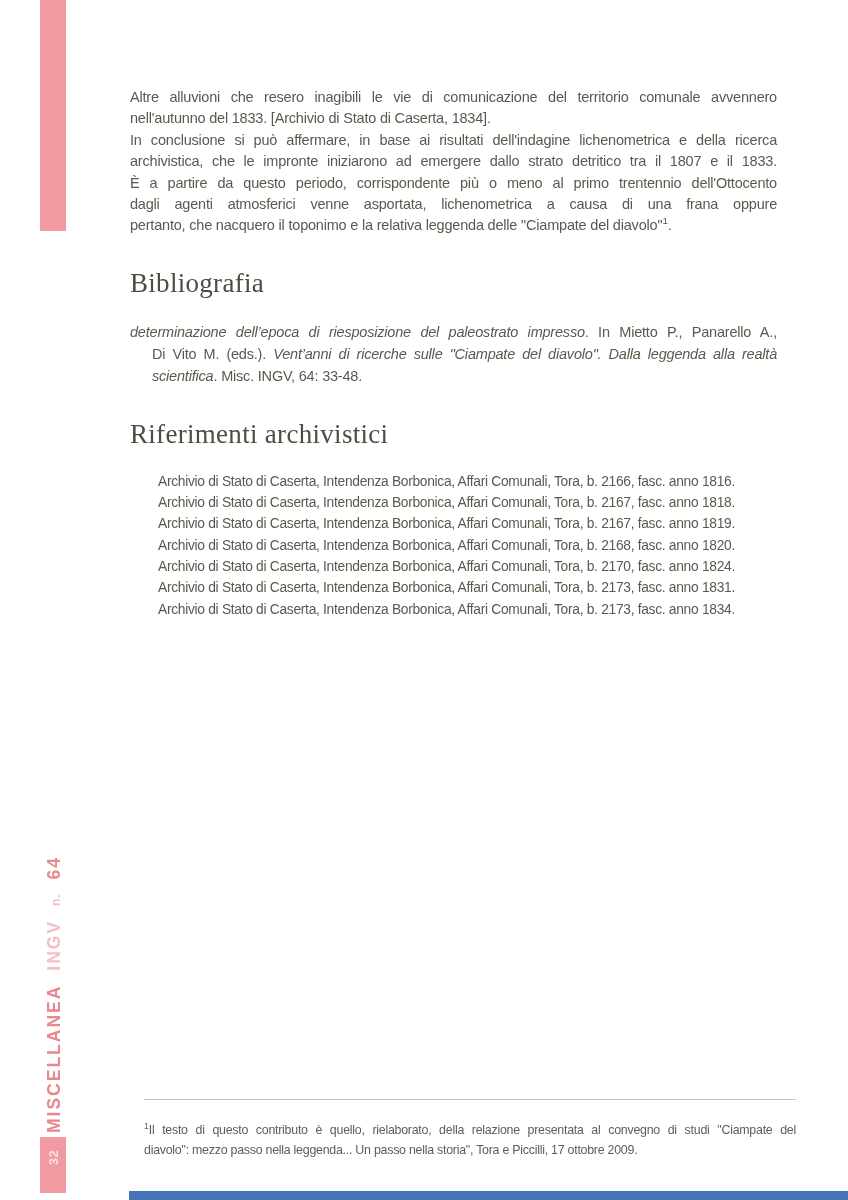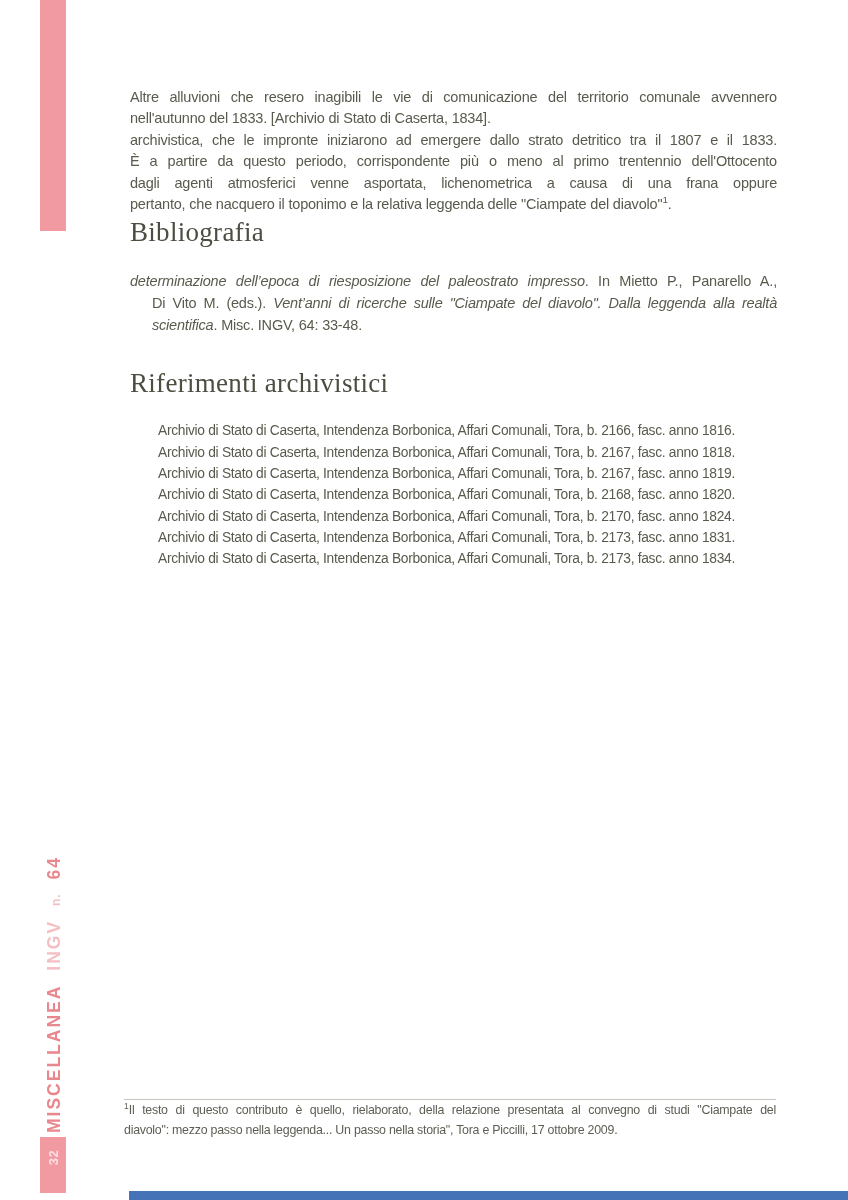--- a/index.html
+++ b/index.html
@@ -29,31 +29,31 @@
   }
   .line{line-height:21.4px;text-align:justify;text-align-last:justify;}
   .line.no-just{text-align-last:left;}
   .it{font-style:italic;}
   sup{font-size:68%;line-height:0;vertical-align:super;letter-spacing:0;}
   .section-heading{
     font-family:"Liberation Serif","DejaVu Serif",serif;
     font-size:27px;line-height:34px;font-weight:400;
     color:var(--heading-text);letter-spacing:0.3px;margin:0;
   }
-  .heading-bib{}
+  .heading-bib{margin-top:29px;}
   .heading-arch{margin-top:30px;}
   .bib-entry{margin-top:21px;}
   .bib-entry .line{line-height:22px;}
   .bib-entry .line + .line{padding-left:22px;}
   .refs{margin-top:20px;font-size:13.8px;letter-spacing:-0.3px;margin-left:28px;}
   .refs .line{line-height:21.3px;text-align:left;text-align-last:left;}
   
   .footnote{
-    position:absolute;left:124px;top:1099px;width:652px;
-    border-top:1px solid var(--rule-color);padding-top:1px;
+    position:absolute;left:144px;top:1099px;width:652px;
+    border-top:1px solid var(--rule-color);padding-top:21px;
     font-size:12.4px;letter-spacing:-0.25px;color:var(--footnote-text);
   }
   .footnote .line{line-height:19.5px;}
   
   .side-label{
     position:absolute;left:42px;top:1133px;transform-origin:0 0;
     transform:rotate(-90deg);white-space:nowrap;
     font-size:17.5px;font-weight:600;letter-spacing:2px;line-height:24px;
   }
   .side-label .word{margin-right:7px;}
@@ -74,20 +74,21 @@
 <div class="page">
 
   <div class="top-bar"></div>
 
   <div class="main">
     <div class="p">
         <div class="line"><span>Altre alluvioni che resero inagibili le vie di comunicazione del territorio comunale avvennero</span></div>
         <div class="line no-just"><span>nell'autunno del 1833. [Archivio di Stato di Caserta, 1834].</span></div>
       </div>
     <div class="p">
+        <div class="line"><span>In conclusione si può affermare, in base ai risultati dell'indagine lichenometrica e della ricerca</span></div>
         <div class="line"><span>archivistica, che le impronte iniziarono ad emergere dallo strato detritico tra il 1807 e il 1833.</span></div>
         <div class="line"><span>È a partire da questo periodo, corrispondente più o meno al primo trentennio dell'Ottocento</span></div>
         <div class="line"><span>dagli agenti atmosferici venne asportata, lichenometrica a causa di una frana oppure</span></div>
         <div class="line no-just"><span>pertanto, che nacquero il toponimo e la relativa leggenda delle "Ciampate del diavolo"</span><sup>1</sup><span>.</span></div>
       </div>
 
     <h2 class="section-heading heading-bib">Bibliografia</h2>
 
     <div class="bib-entry">
         <div class="line"><span class="it">determinazione dell’epoca di riesposizione del paleostrato impresso</span><span>. In Mietto P., Panarello A.,</span></div>

